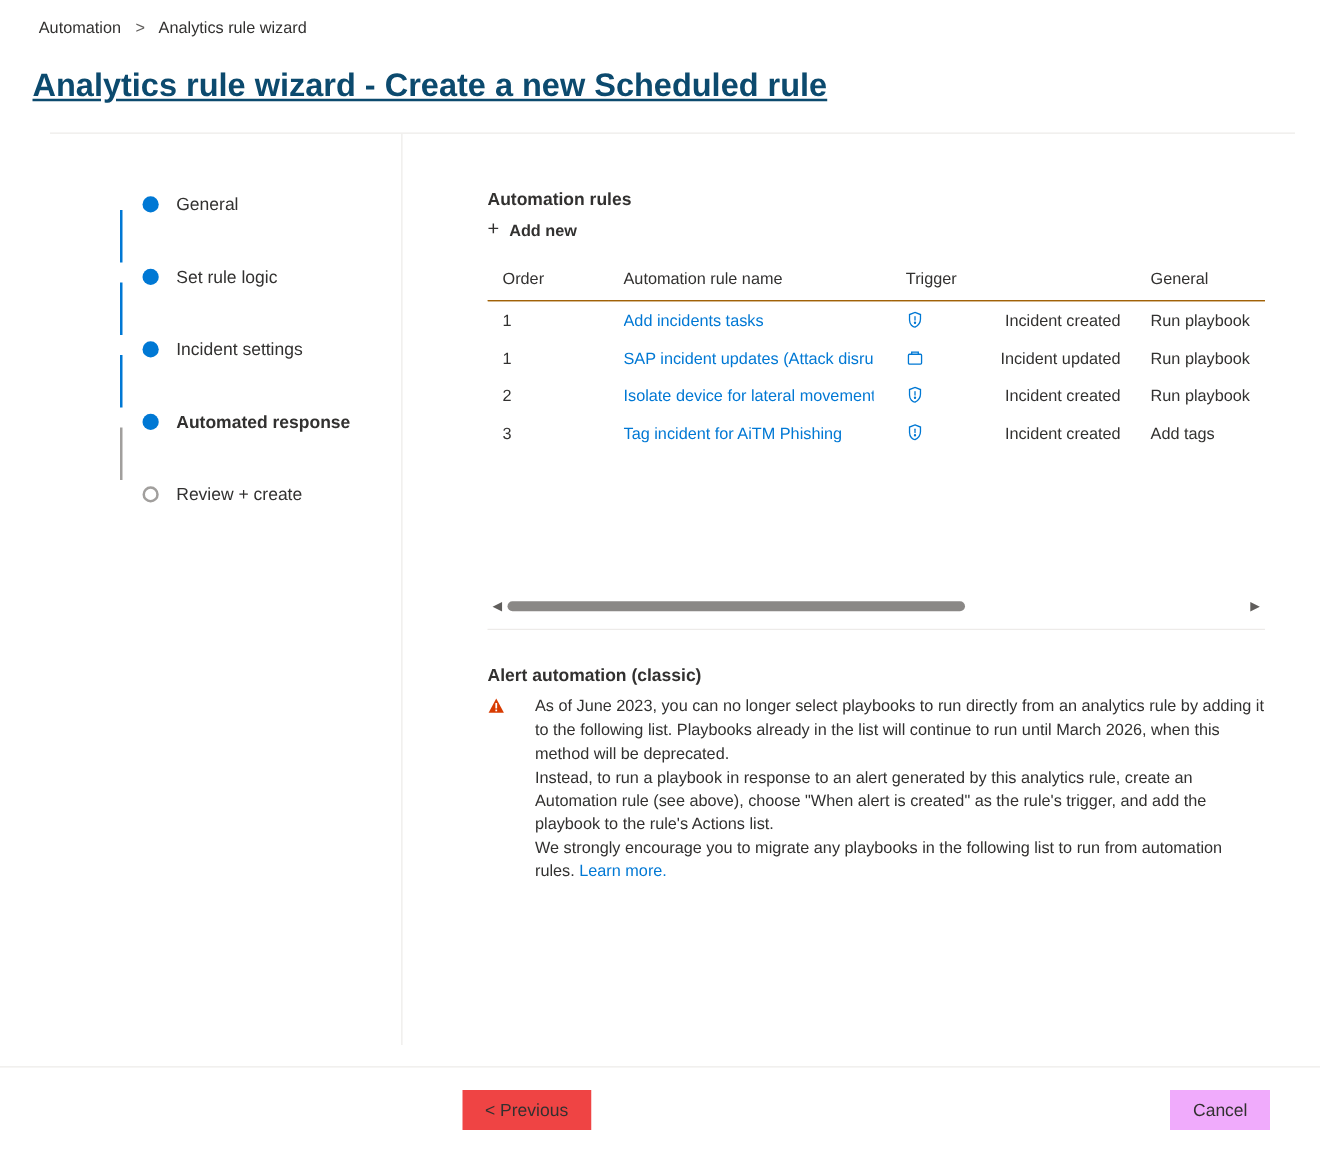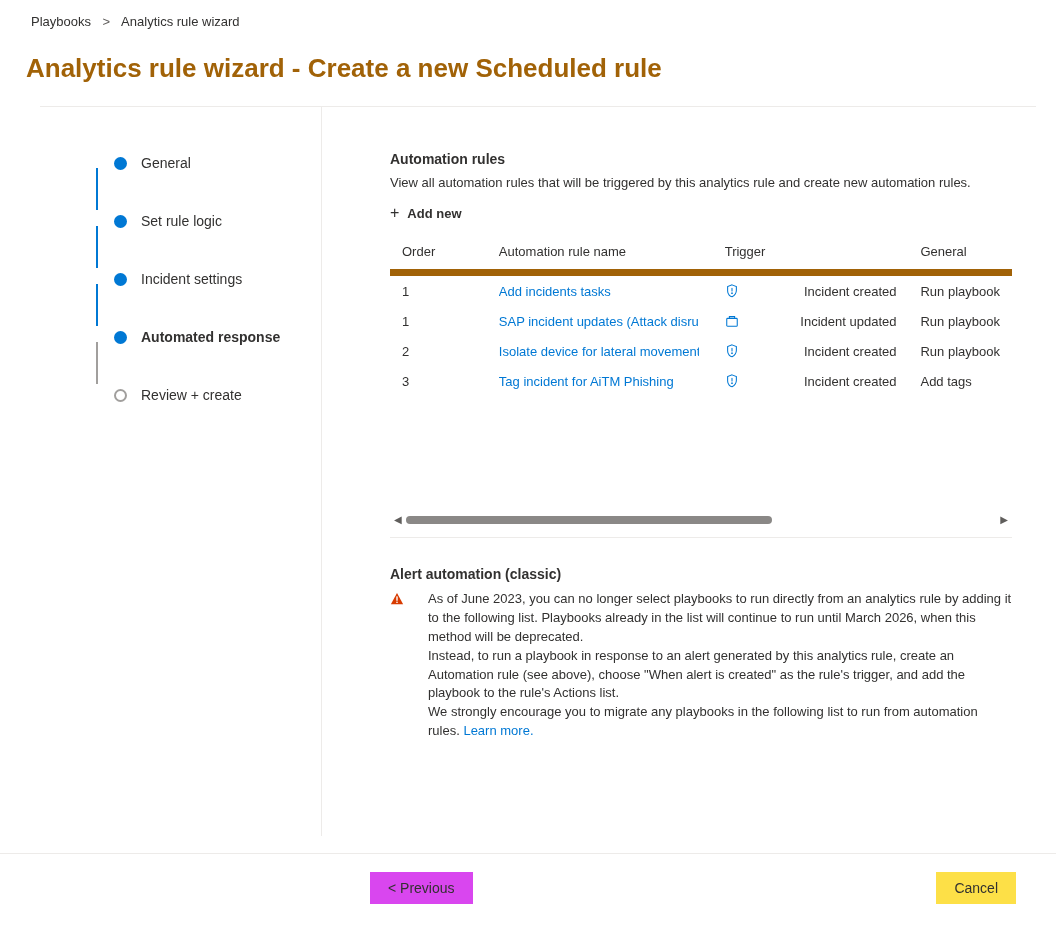--- a/index.html
+++ b/index.html
@@ -17,21 +17,22 @@
     padding: 14px 28px 10px 31px;
     font-size: 13px;
     color: #323130;
   }
   .breadcrumb .sep { color: #605e5c; margin: 0 8px; }
   .breadcrumb a { color: #323130; text-decoration: none; }
   .page-title {
     font-size: 26px;
     font-weight: 600;
     padding: 14px 28px 22px 26px;
-    color: #a16207;
+    color: #0c4a6e;
+    text-decoration: underline;
   }
   .hr-line {
     height: 1px;
     background: #edebe9;
     margin: 0 20px 0 40px;
   }
   .main-area {
     display: flex;
     height: 729px;
   }
@@ -117,21 +118,21 @@
   table {
     border-collapse: collapse;
     width: 100%;
     font-size: 13px;
   }
   th {
     text-align: left;
     font-weight: 400;
     color: #323130;
     padding: 8px 12px 10px;
-    border-bottom: 7px solid #a16207;
+    border-bottom: 1px solid #a16207;
   }
   td {
     padding: 7px 12px;
     vertical-align: middle;
   }
   .col-order { width: 100px; }
   .col-name { width: 226px; }
   .col-trigger { width: 204px; }
   .col-action { width: 90px; }
   .link { color: #0078d4; cursor: pointer; }
@@ -205,41 +206,41 @@
     background: #fff;
   }
   .btn {
     font-size: 14px;
     padding: 8px 18px;
     border: none;
     cursor: pointer;
     font-family: inherit;
   }
   .btn-secondary {
-    background: #d946ef;
+    background: #ef4444;
     color: #323130;
   }
   .btn-primary {
     background: #0078d4;
     color: #fff;
     font-weight: 600;
     padding: 8px 22px;
   }
   .btn-cancel {
-    background: #fde047;
+    background: #f0abfc;
     color: #323130;
     margin-left: auto;
   }
   .gap { width: 20px; }
 </style>
 </head>
 <body>
 
 <div class="breadcrumb">
-  <a>Playbooks</a>
+  <a>Automation</a>
   <span class="sep">&gt;</span>
   <span>Analytics rule wizard</span>
 </div>
 
 <div class="page-title">Analytics rule wizard - Create a new Scheduled rule</div>
 
 <div class="hr-line"></div>
 
 <div class="main-area">
   <div class="left-nav">
@@ -264,21 +265,20 @@
       <span class="step-label current">Automated response</span>
     </div>
     <div class="step" style="margin-bottom:0;">
       <div class="step-circle hollow"></div>
       <span class="step-label">Review + create</span>
     </div>
   </div>
 
   <div class="content">
     <div class="section-title">Automation rules</div>
-    <div class="section-desc">View all automation rules that will be triggered by this analytics rule and create new automation rules.</div>
     <div class="add-new">
       <span class="plus">+</span>
       <span>Add new</span>
     </div>
 
     <div class="table-wrap">
       <table>
         <thead>
           <tr>
             <th class="col-order">Order</th>

